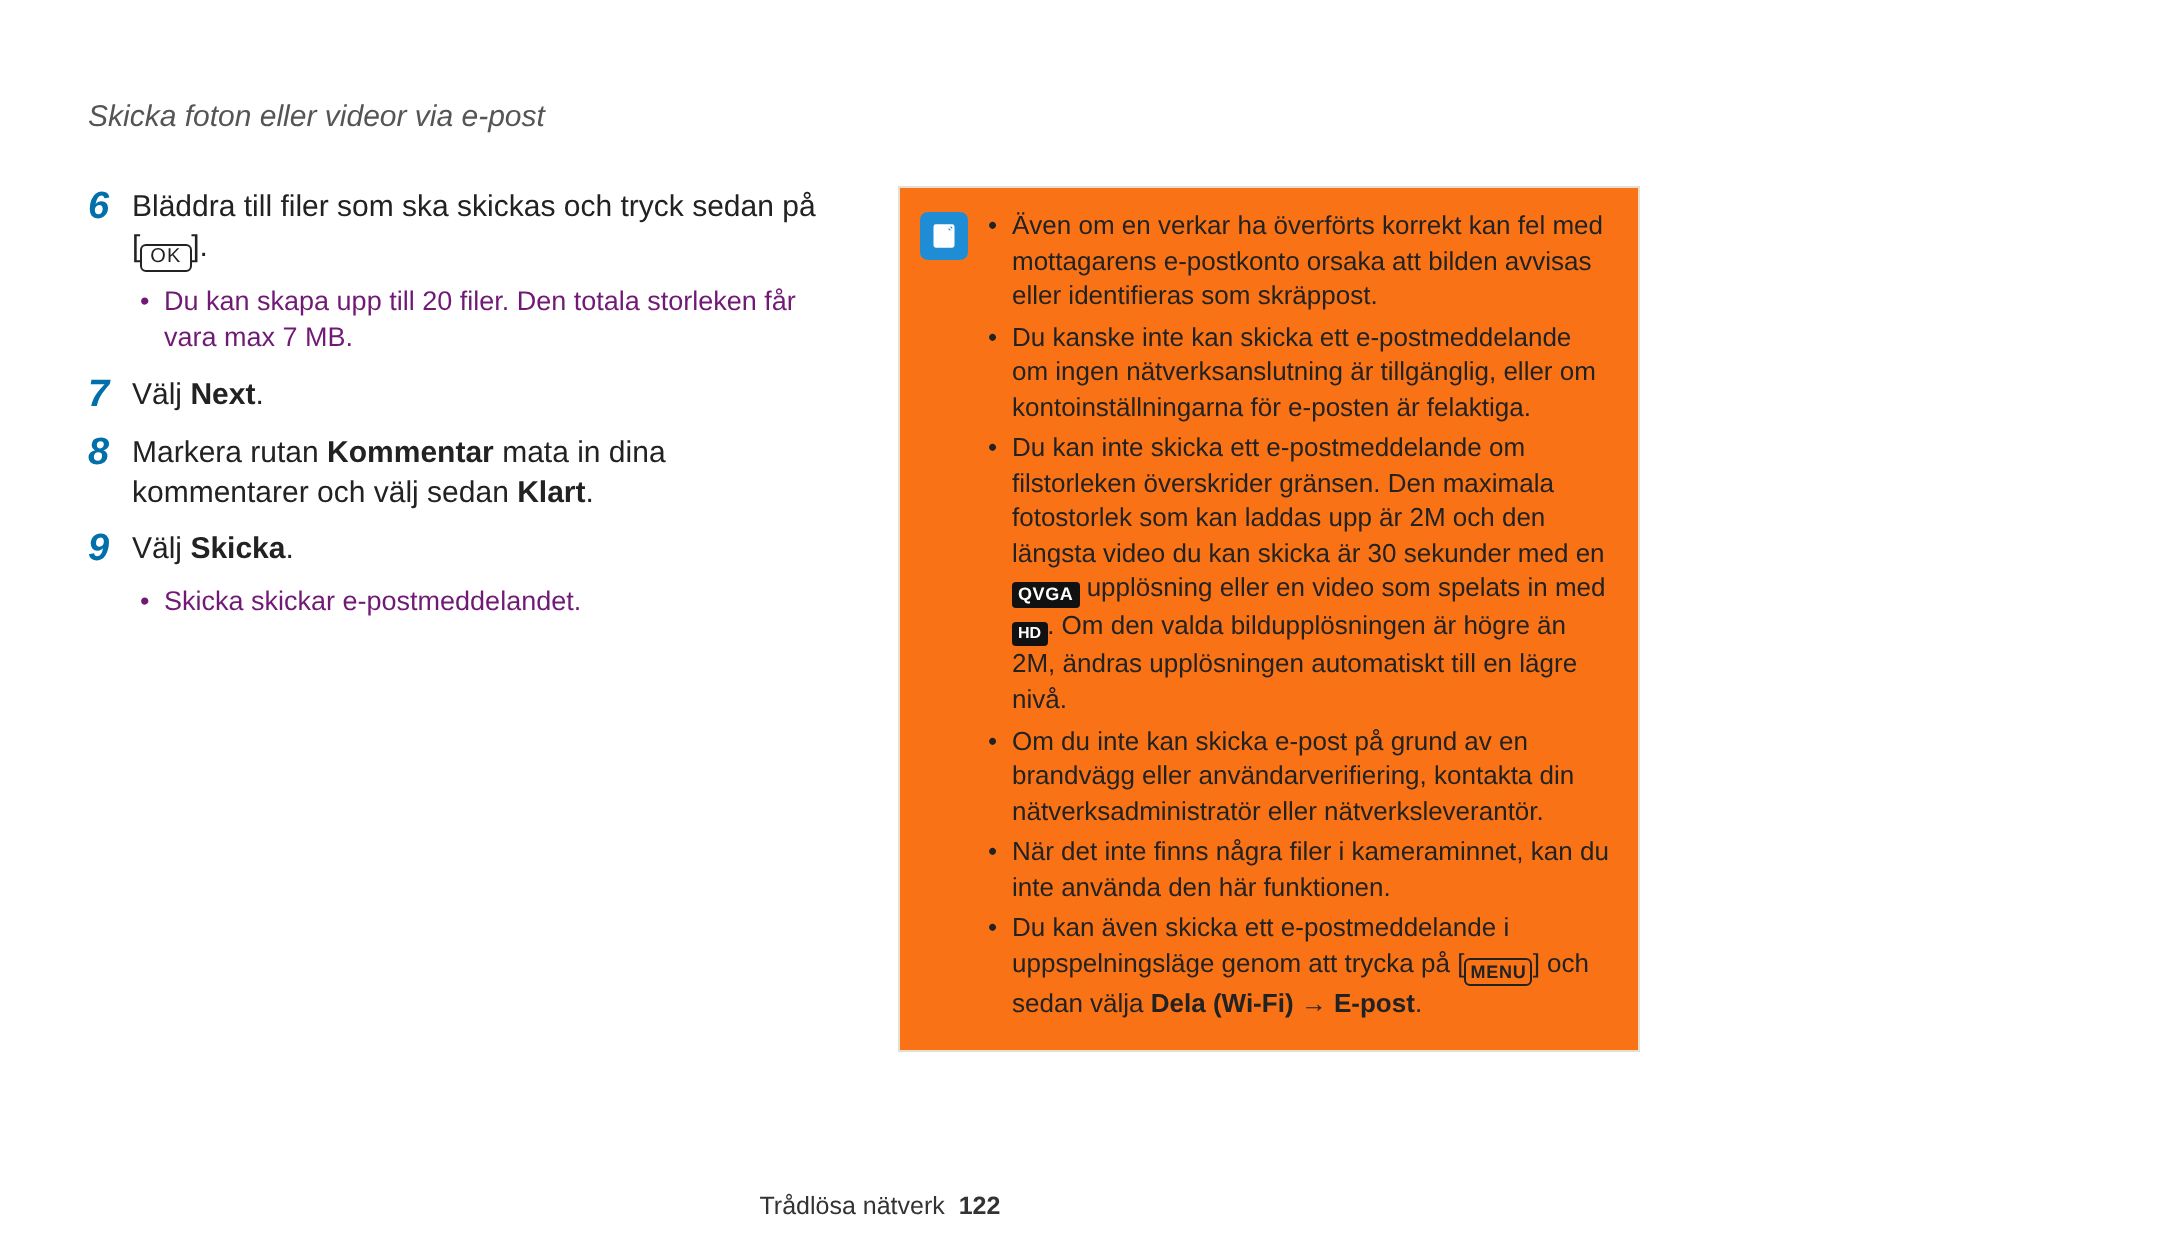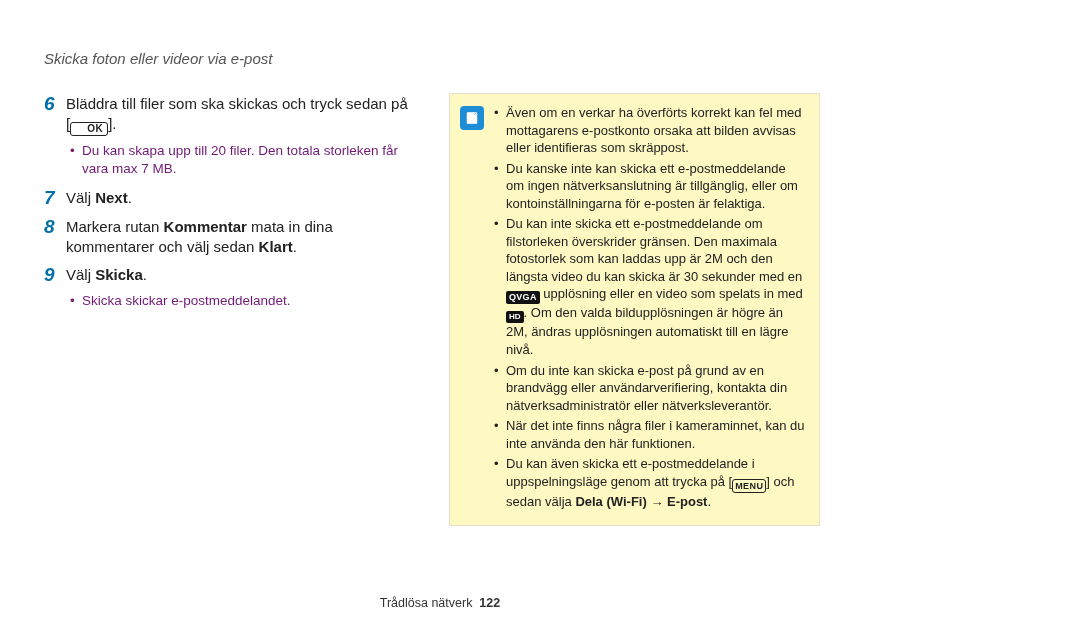--- a/index.html
+++ b/index.html
@@ -64,21 +64,21 @@
   }
   .sub-bullet::before {
     content: "•";
     position: absolute;
     left: 2px;
     top: 0;
   }
   .sub-indent { margin-left: 24px; }
 
   .note-box {
-    background: #fef9c3;
+    background: #f97316;
     border: 1px solid #e6dfce;
     display: flex;
     padding: 10px 12px 12px 10px;
     font-size: 13px;
     line-height: 1.35;
   }
   .note-icon {
     width: 24px; height: 24px;
     flex-shrink: 0;
     border-radius: 4px;
@@ -112,23 +112,23 @@
     color: #333;
   }
   .footer strong { font-weight: 700; }
 
   .icon-inline {
     display: inline-block;
     vertical-align: -3px;
     border: 1.4px solid #222;
     border-radius: 3px;
     font-size: 10px;
-    font-weight: 700;
-    line-height: 1;
-    padding: 1px 4px 1px 16px;
+    font-weight: 400;
+    line-height: 1;
+    padding: 1px 4px 1px 4px;
     letter-spacing: 0.5px;
   }
   .icon-qvga {
     display: inline-block;
     vertical-align: -2px;
     background: #111;
     color: #fff;
     font-size: 9px;
     font-weight: 700;
     line-height: 1;

